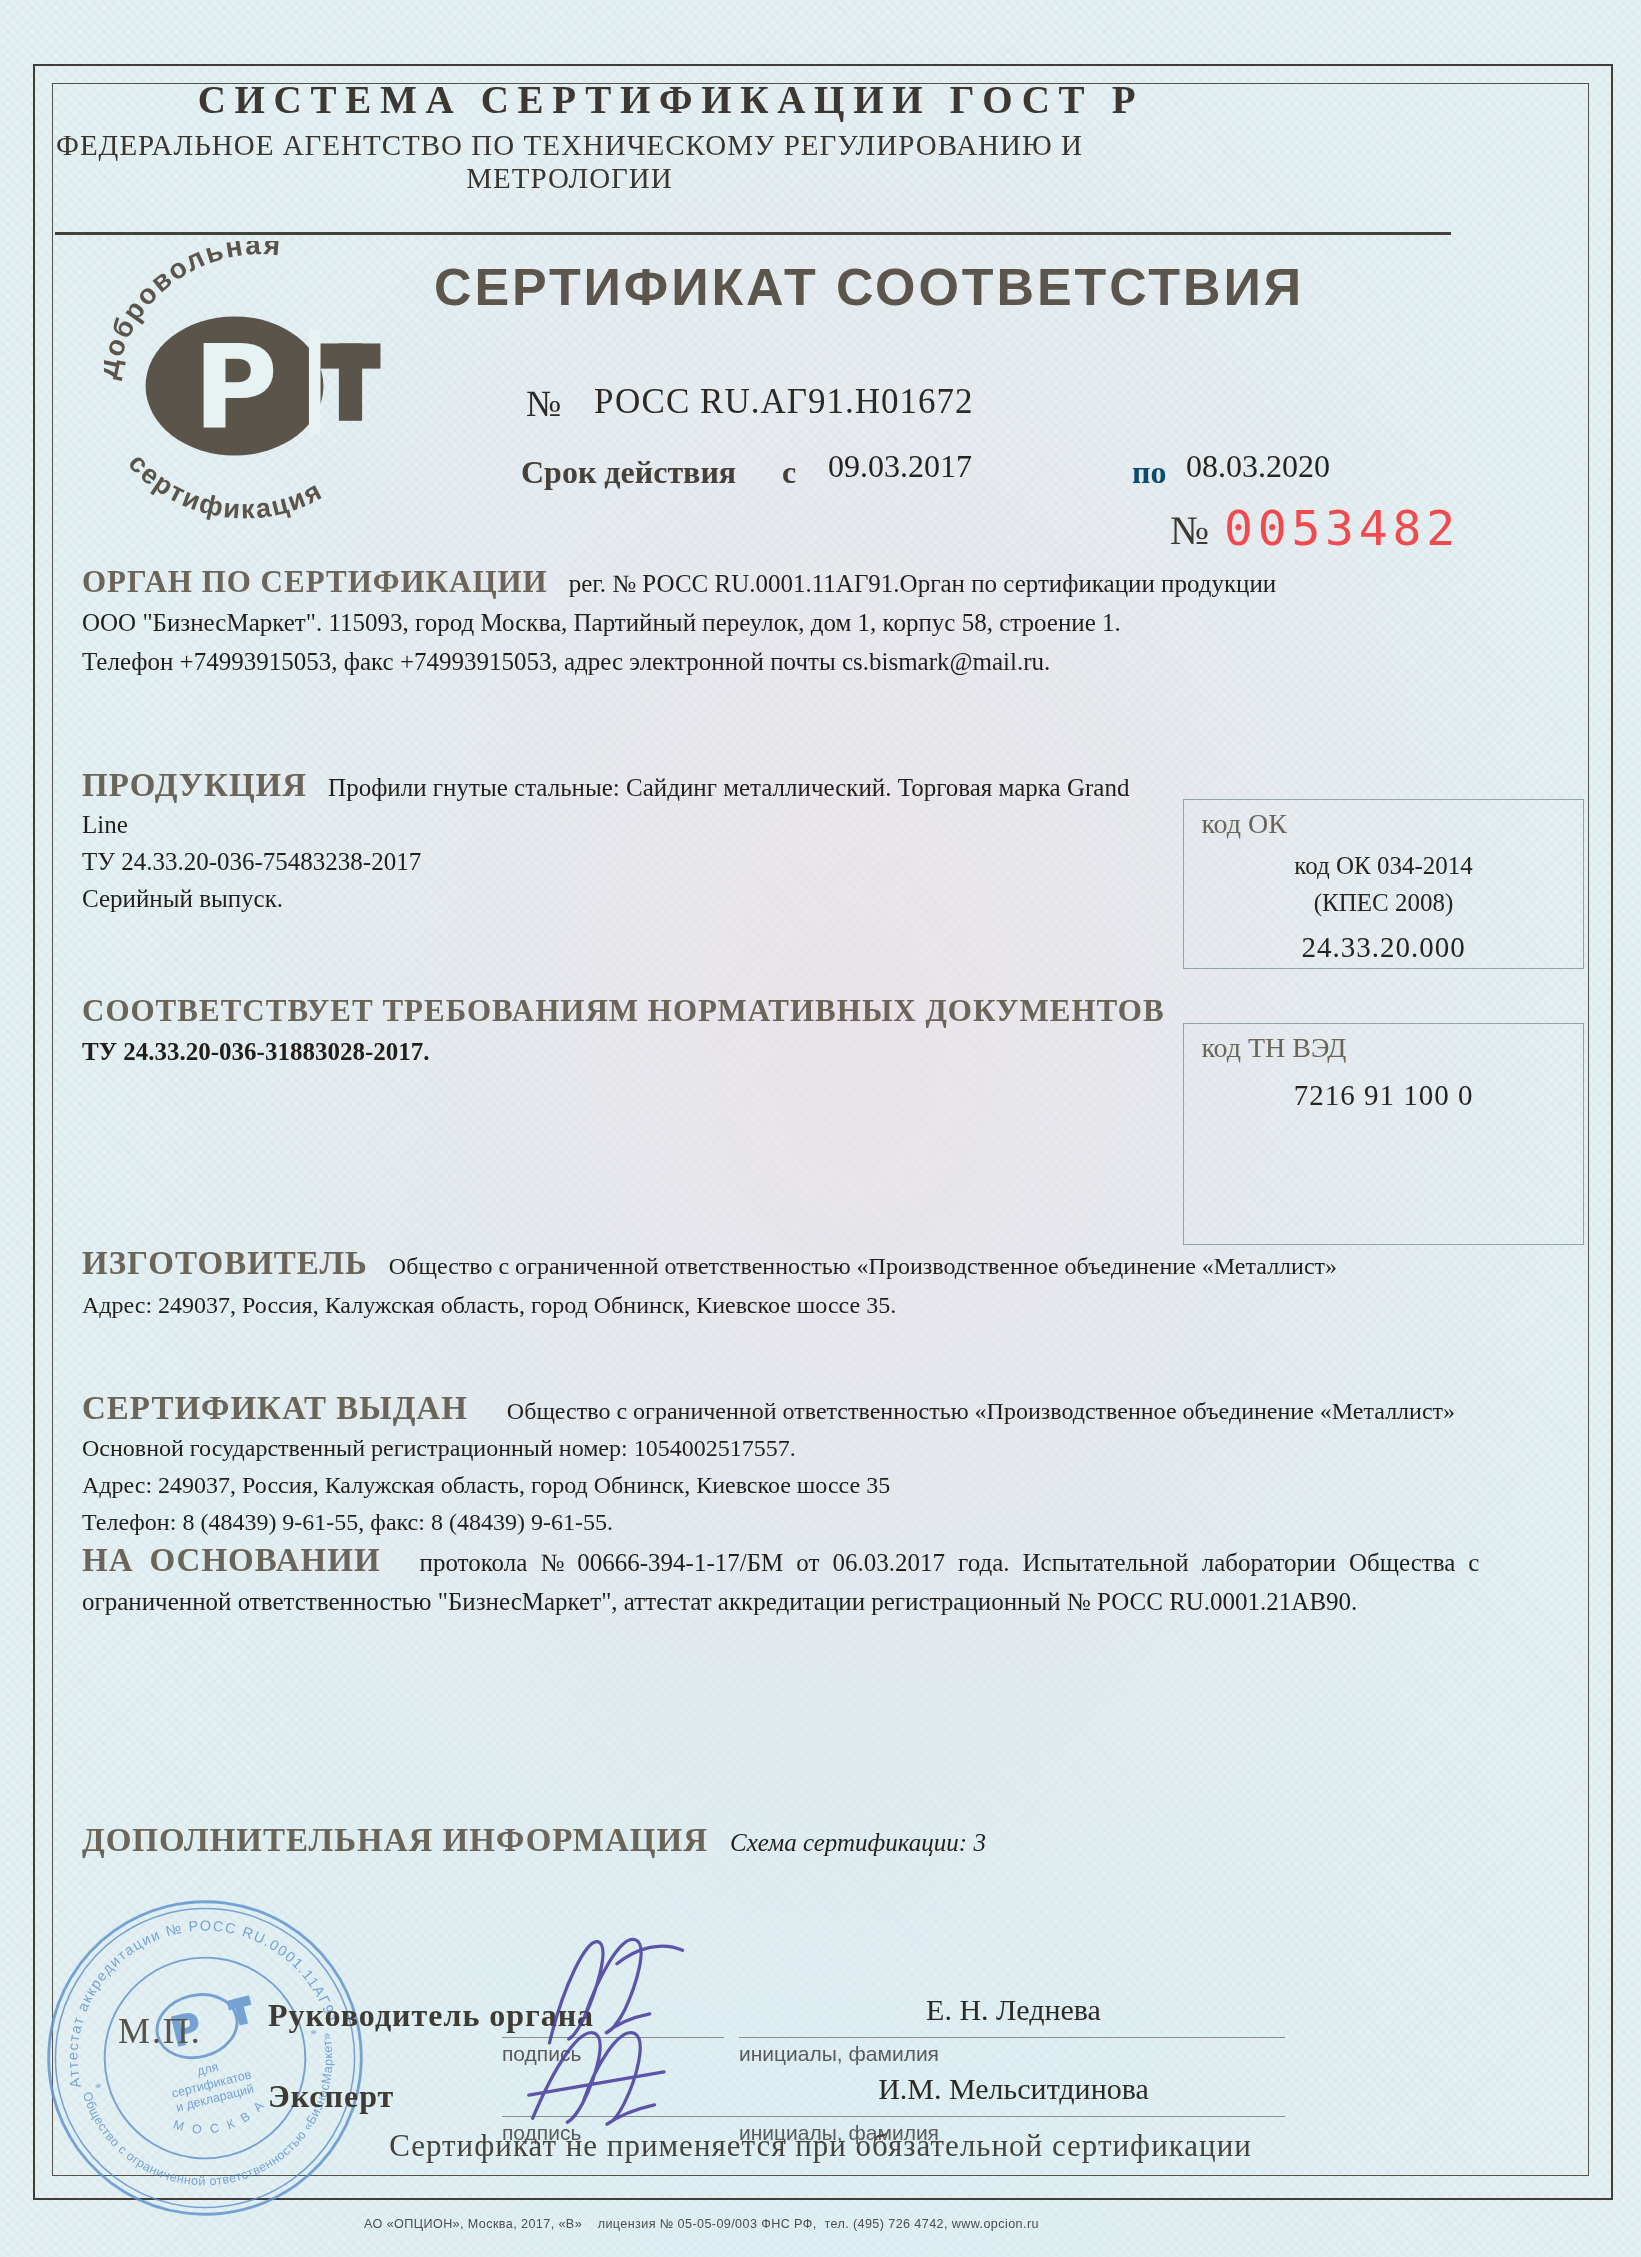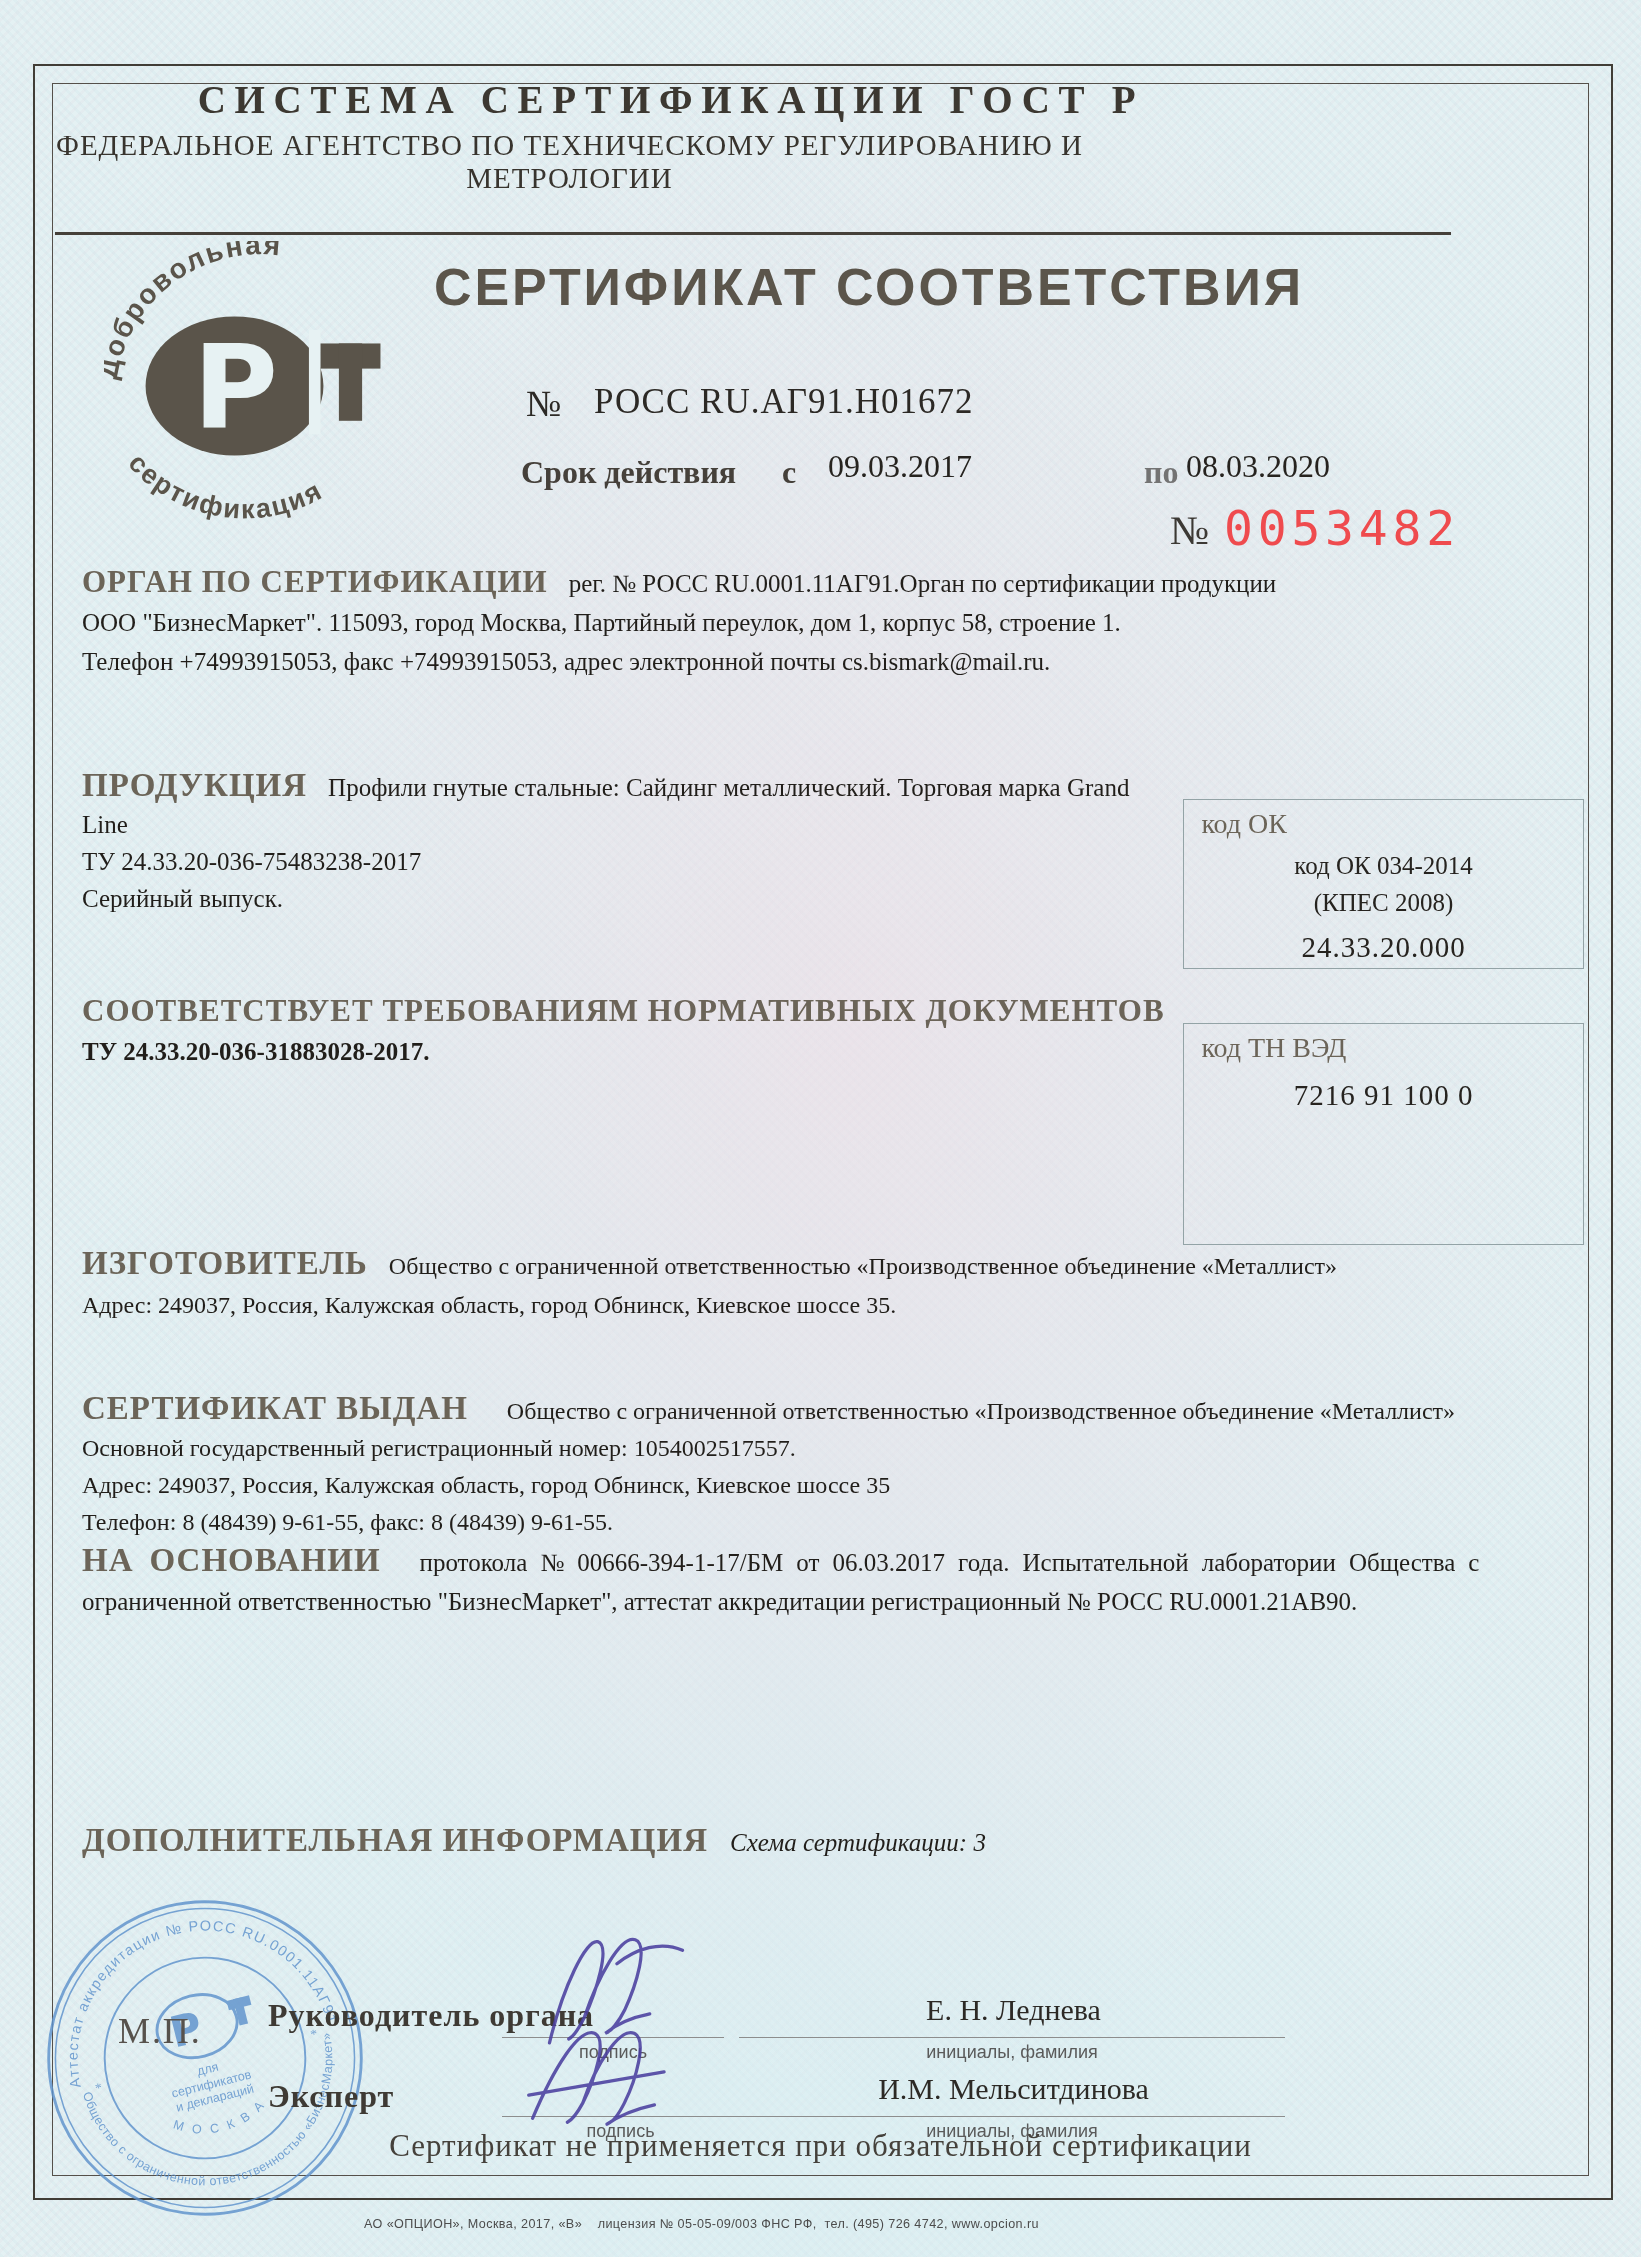--- a/index.html
+++ b/index.html
@@ -20,37 +20,37 @@
     letter-spacing:8.7px;color:#3c3831;}
   .agency{left:0;top:129px;width:1139px;text-align:center;font-size:29px;color:#38342e;letter-spacing:1px;}
   .divider{left:55px;top:232px;width:1396px;height:2.9px;background:#454039;}
   .doc-title{left:434px;top:257px;font-family:"Liberation Sans",sans-serif;font-size:52px;
     font-weight:bold;color:#5b554b;letter-spacing:2.9px;}
   .num-label{left:526px;top:382px;font-size:37px;color:#2c2925;}
   .num-value{left:594px;top:382px;font-size:35px;color:#2c2925;letter-spacing:1px;}
   .validity-label{left:521px;top:454px;font-size:32px;font-weight:bold;color:#45403a;}
   .from-label{left:782px;top:454px;font-size:32px;font-weight:bold;color:#45403a;}
   .date-from{left:828px;top:448px;font-size:32px;color:#26231f;}
-  .to-label{left:1132px;top:454px;font-size:32px;font-weight:bold;color:#737373;margin-left:12px;}
+  .to-label{left:1132px;top:454px;font-size:32px;font-weight:bold;color:#0c4a6e;}
   .date-to{left:1186px;top:448px;font-size:32px;color:#26231f;}
   .blank-label{left:1170px;top:506px;font-size:41px;color:#3c3934;}
   .blank-number{left:1224px;top:500px;font-family:"DejaVu Sans Mono",monospace;font-size:48px;
     letter-spacing:4.8px;color:#ef4b4e;}
   .section{line-height:39px;font-size:25px;}
   .sec-h{font-size:31px;font-weight:bold;color:#6b6458;letter-spacing:1px;}
   .sec-h-lg{font-size:33px;}
   .sec-inline{margin-left:21px;}
   .sm{font-size:24px;}
   .code-box{border:1px solid #93a3a6;background:rgba(255,255,255,0.0);}
   .code-box .box-label{font-size:28px;color:#6b6458;padding:7.7px 0 0 17.4px;}
   .box-center{text-align:center;font-size:25px;line-height:37px;color:#26231f;}
   .box-value{font-size:29px;letter-spacing:1px;padding-top:7.7px;color:#26231f;}
   .sig-label{font-size:32px;font-weight:bold;color:#3e3a34;letter-spacing:1px;}
   .sig-line{border-bottom:1.9px solid #8d8d8d;height:0;}
-  .sig-caption{font-size:18px;color:#5a5a5a;text-align:center;font-family:"Liberation Sans",sans-serif;}
+  .sig-caption{font-size:21px;color:#5a5a5a;text-align:left;font-family:"Liberation Sans",sans-serif;}
   .sig-name{font-size:30px;color:#2c2925;text-align:center;}
   .mp{font-size:36px;color:#57524c;letter-spacing:1.9px;}
   .disclaimer{left:0;top:2128px;width:1641px;text-align:center;font-size:31px;color:#45413b;letter-spacing:1px;}
   .fineprint{left:0;top:2217px;width:1403px;text-align:center;font-size:12.6px;color:#4c4c4c;
     font-family:"Liberation Sans",sans-serif;white-space:pre;letter-spacing:0.4px;}
   .justify1{word-spacing:6.8px;}
 </style>
 </head>
 <body>
 

